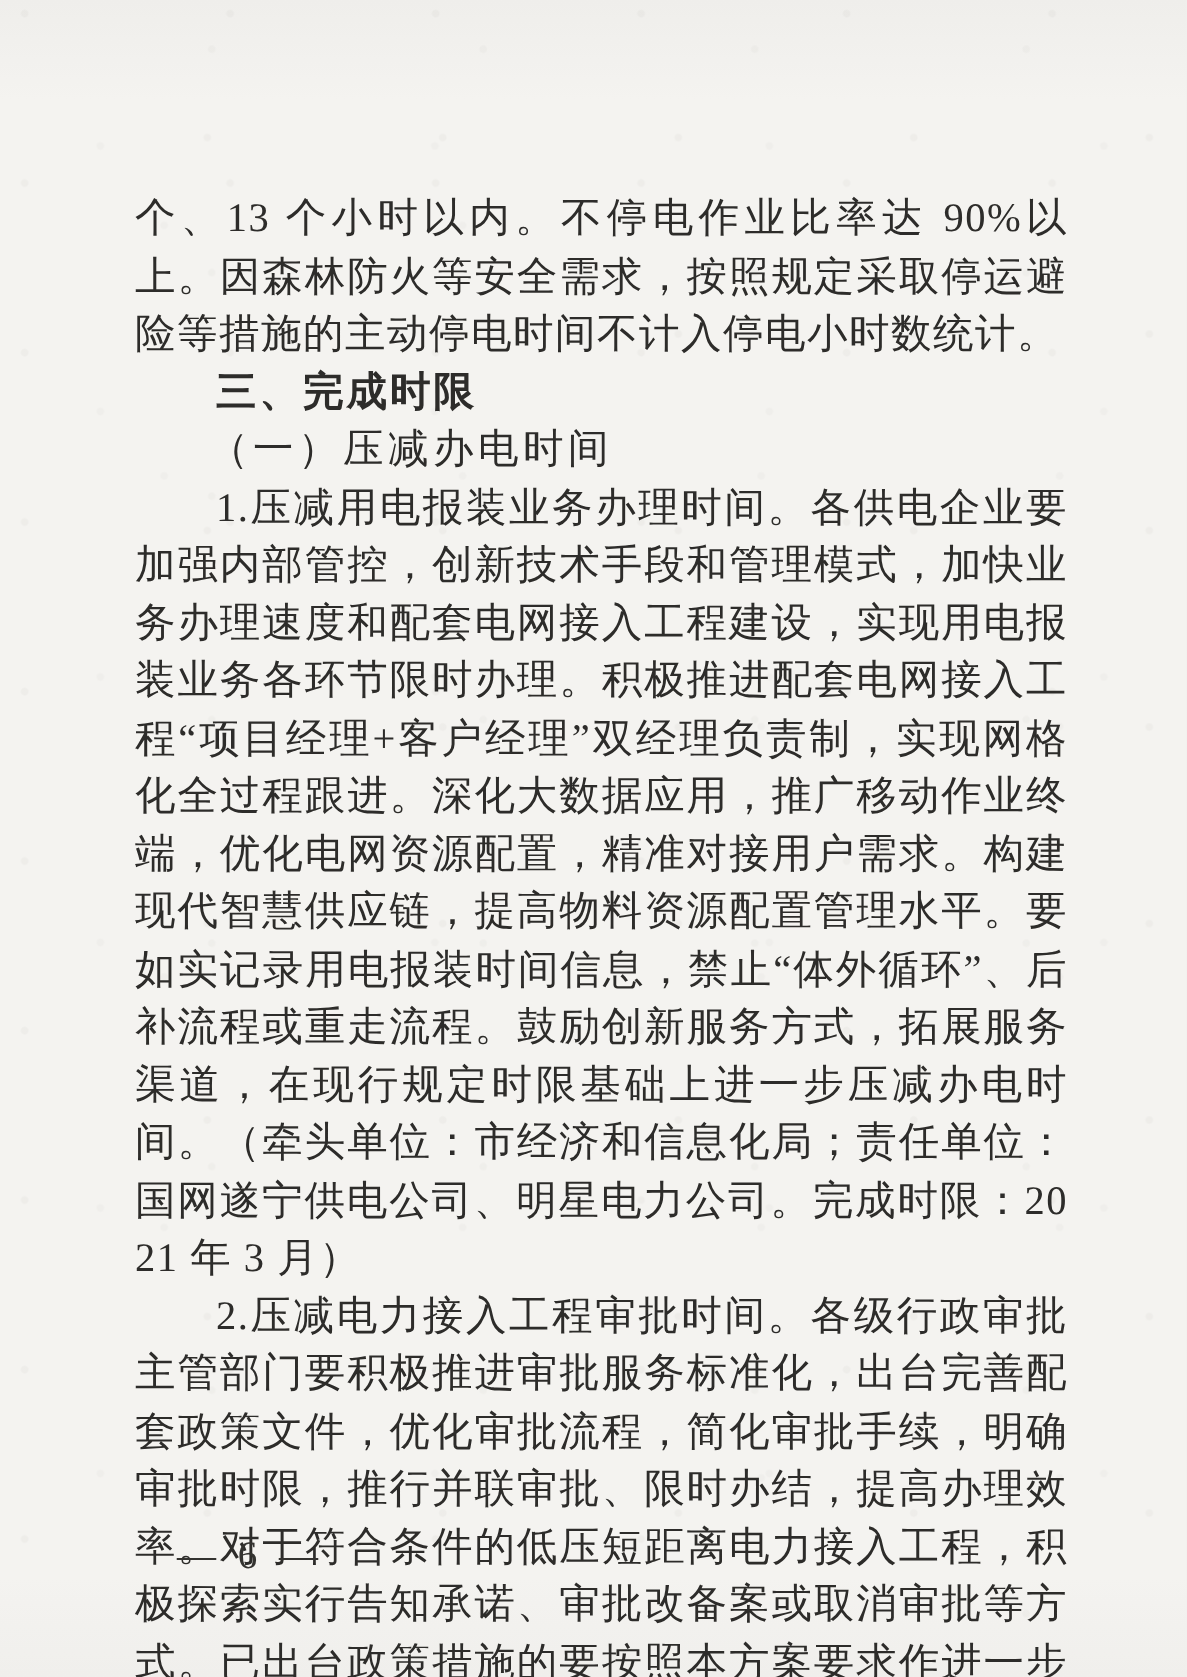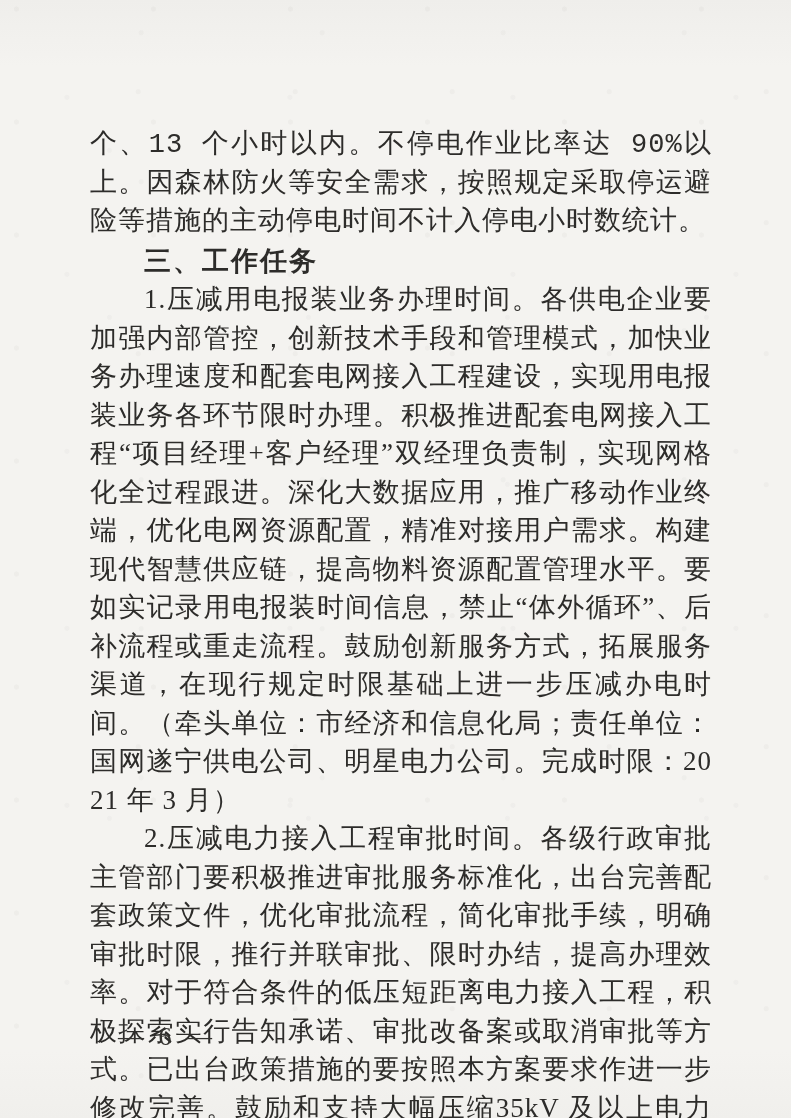--- a/index.html
+++ b/index.html
@@ -41,21 +41,20 @@
     word-break: break-all;
   }
   .content p {
     margin: 0;
   }
   .para {
     text-indent: 2em;
   }
   .no-indent {
     text-indent: 0;
-    font-family: Liberation Mono, monospace;
   }
   .section-heading {
     font-family: "Liberation Sans", sans-serif;
     font-weight: 700;
     text-indent: 2em;
     letter-spacing: 2px;
   }
   .subsection-heading {
     text-indent: 1.8em;
     letter-spacing: 3px;
@@ -68,19 +67,20 @@
     letter-spacing: 4px;
     color: #343330;
   }
 </style>
 </head>
 <body>
 
 <div class="page">
   <div class="content">
     <p class="no-indent">个、13 个小时以内。不停电作业比率达 90%以上。因森林防火等安全需求，按照规定采取停运避险等措施的主动停电时间不计入停电小时数统计。</p>
-    <p class="section-heading">三、工作任务</p>
+    <p class="section-heading">三、完成时限</p>
+    <p class="subsection-heading">（一）压减办电时间</p>
     <p class="para">1.压减用电报装业务办理时间。各供电企业要加强内部管控，创新技术手段和管理模式，加快业务办理速度和配套电网接入工程建设，实现用电报装业务各环节限时办理。积极推进配套电网接入工程“项目经理+客户经理”双经理负责制，实现网格化全过程跟进。深化大数据应用，推广移动作业终端，优化电网资源配置，精准对接用户需求。构建现代智慧供应链，提高物料资源配置管理水平。要如实记录用电报装时间信息，禁止“体外循环”、后补流程或重走流程。鼓励创新服务方式，拓展服务渠道，在现行规定时限基础上进一步压减办电时间。（牵头单位：市经济和信息化局；责任单位：国网遂宁供电公司、明星电力公司。完成时限：2021 年 3 月）</p>
     <p class="para">2.压减电力接入工程审批时间。各级行政审批主管部门要积极推进审批服务标准化，出台完善配套政策文件，优化审批流程，简化审批手续，明确审批时限，推行并联审批、限时办结，提高办理效率。对于符合条件的低压短距离电力接入工程，积极探索实行告知承诺、审批改备案或取消审批等方式。已出台政策措施的要按照本方案要求作进一步修改完善。鼓励和支持大幅压缩35kV 及以上电力接入工程的审批时间。（牵头单位：市政务服</p>
   </div>
 
   <div class="page-number">— 6 —</div>
 </div>
 
 </body></html>

